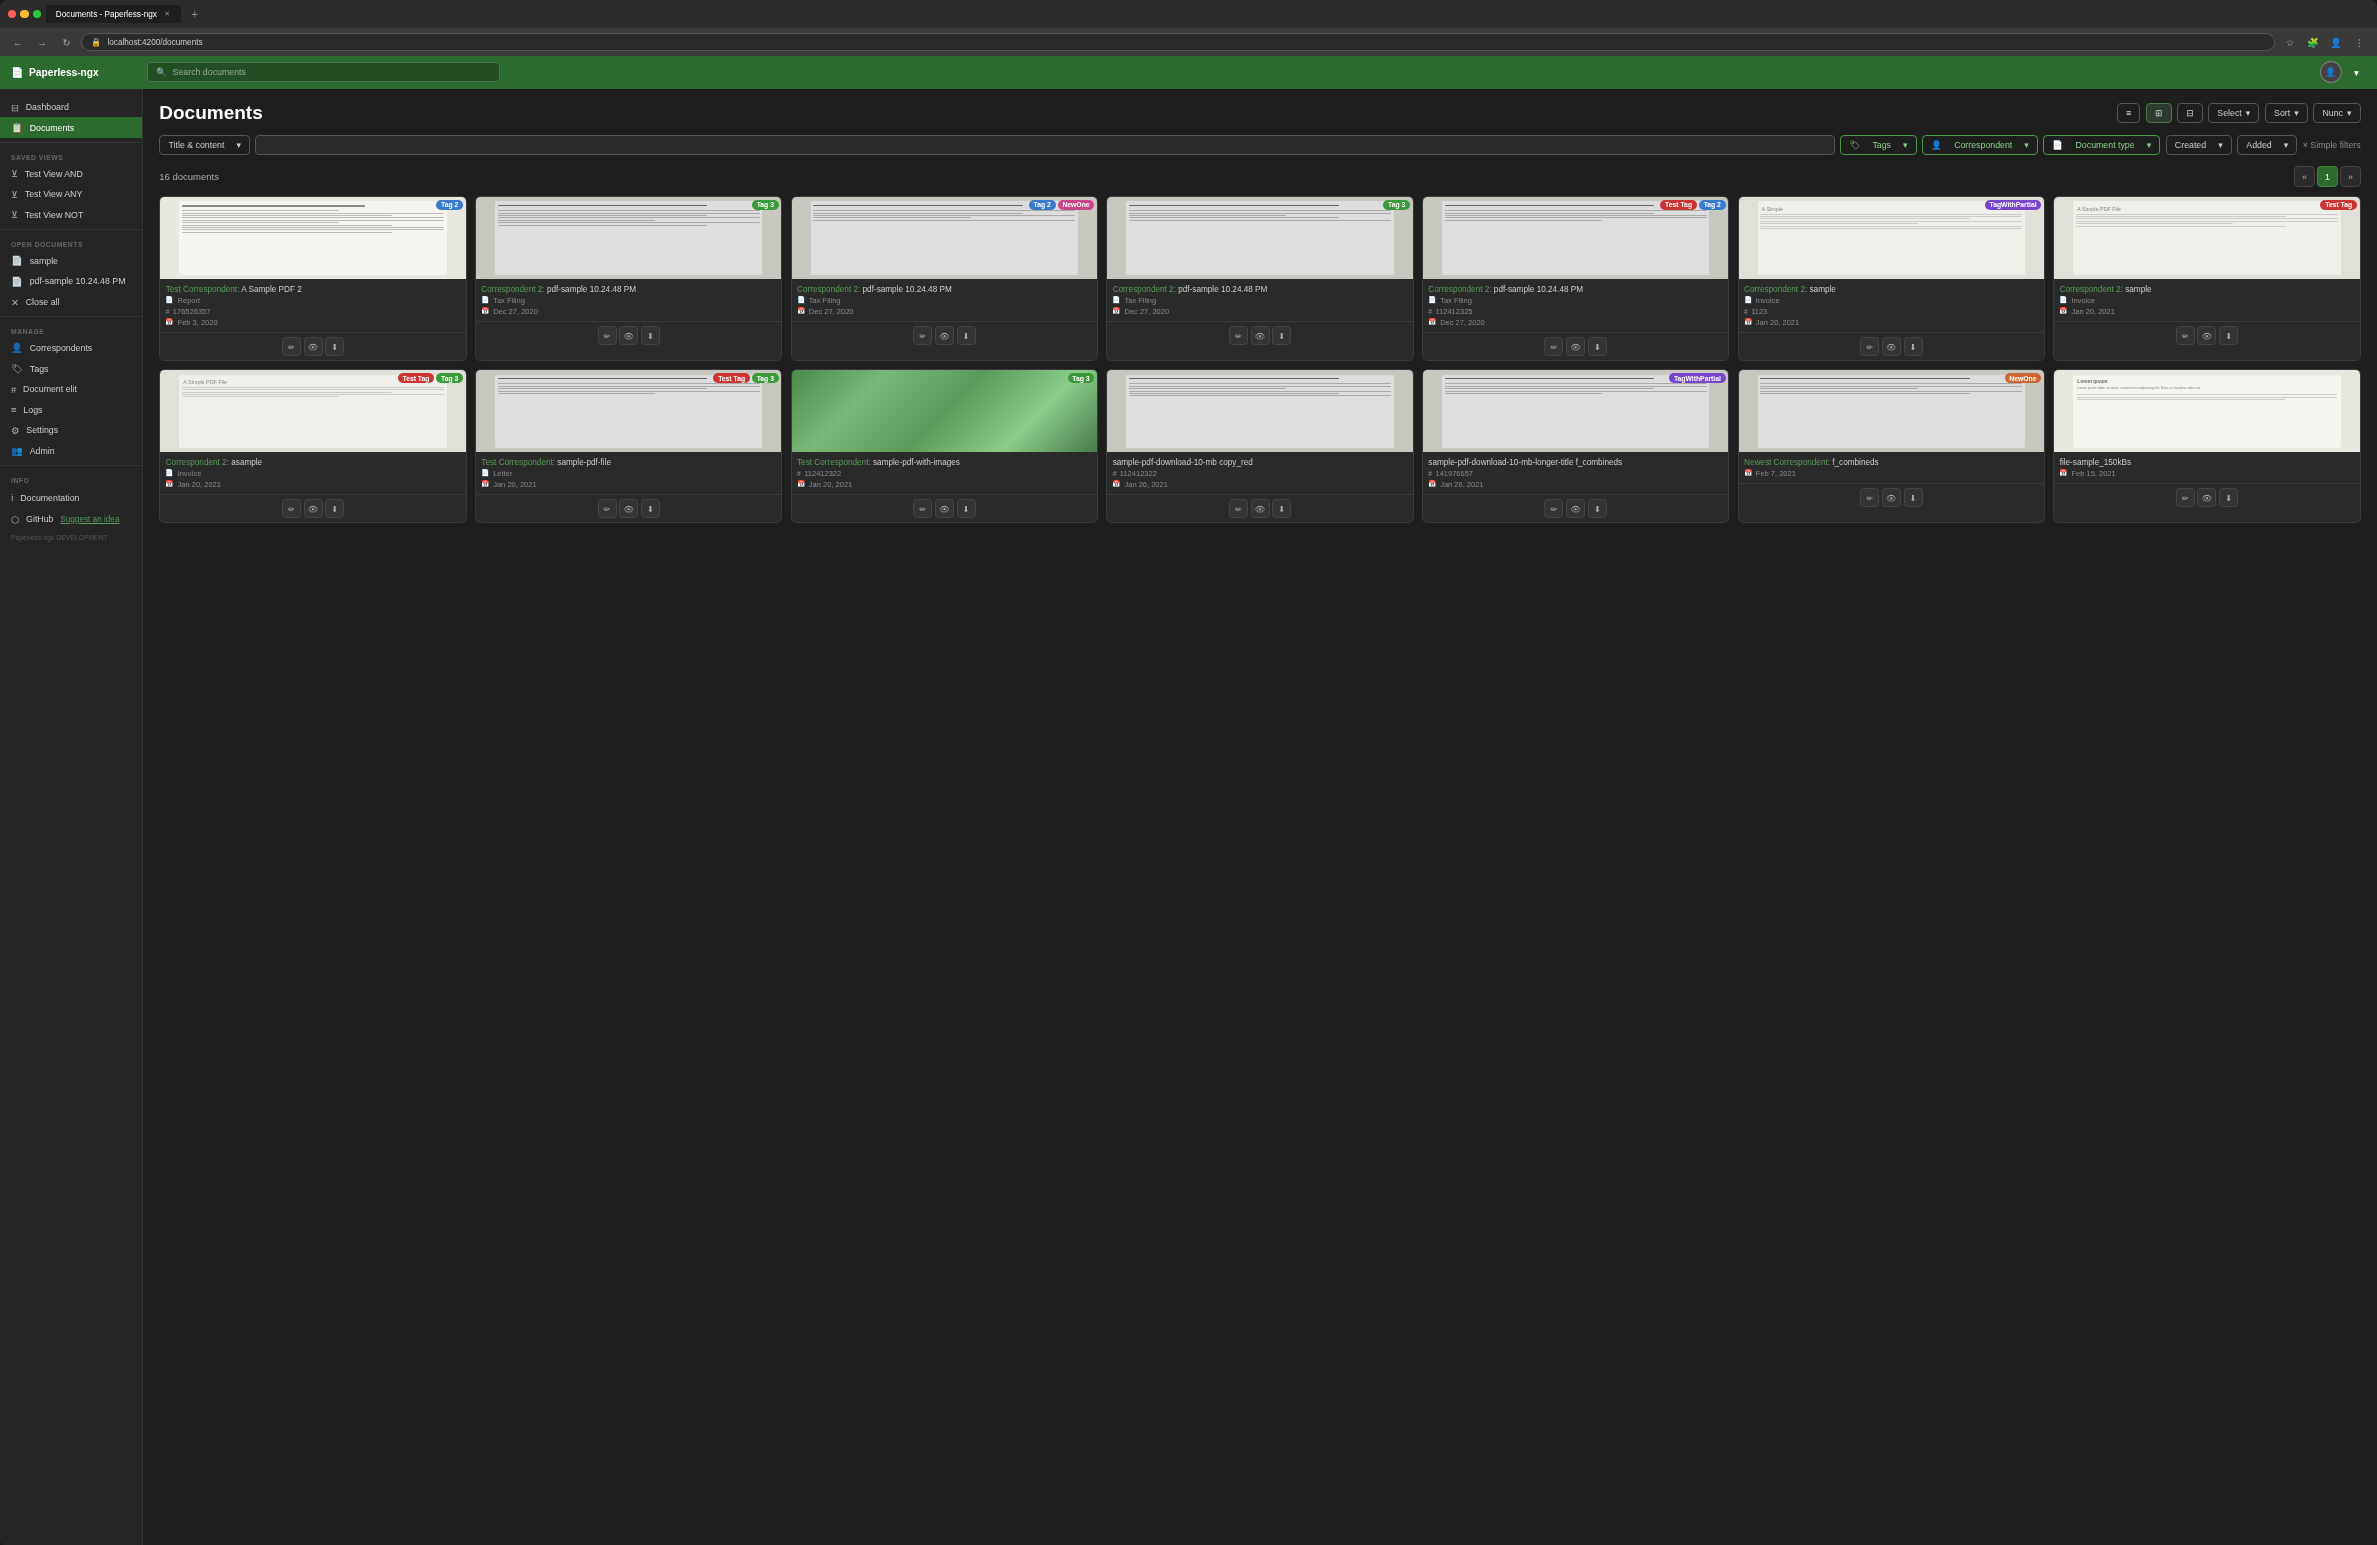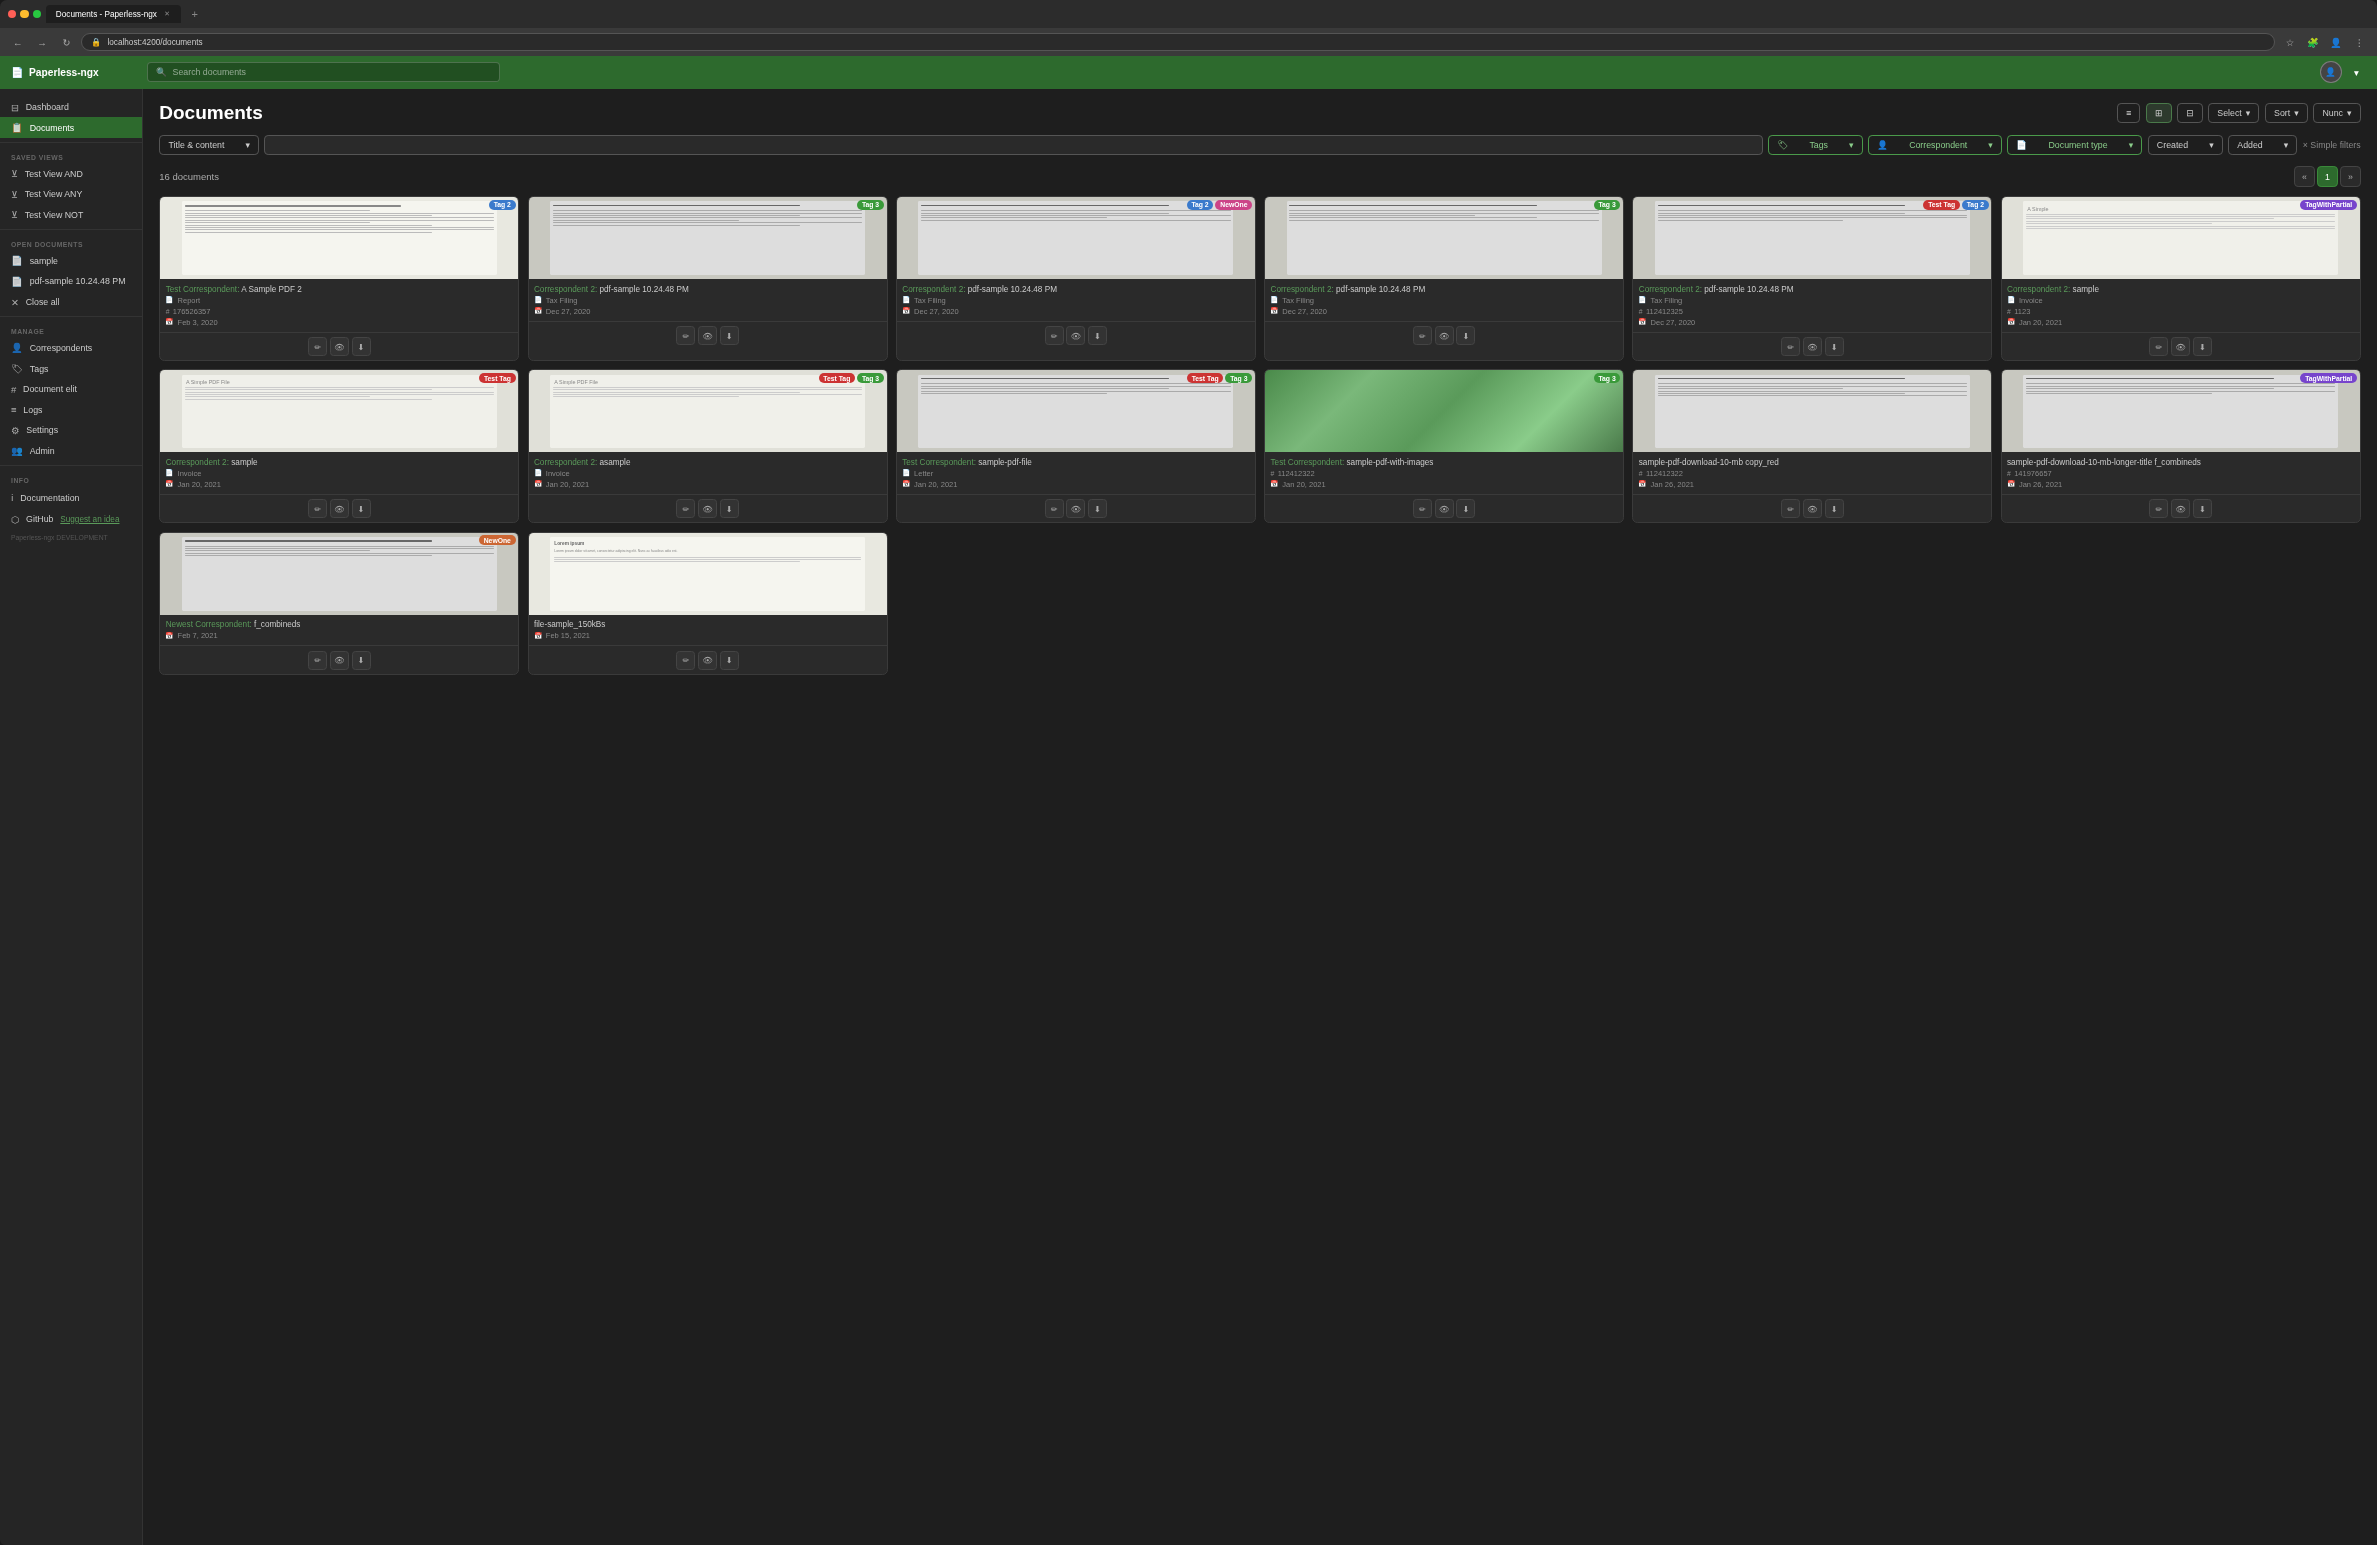--- a/index.html
+++ b/index.html
@@ -288,21 +288,21 @@
     .filter-btn {
       background: transparent;
       border: 0.7px solid #555;
       border-radius: 4.1px;
       padding: 4.1px 8.2px;
       color: #ccc;
       font-size: 8.8px;
       cursor: pointer;
       display: flex;
       align-items: center;
-      gap: 21px;
+      gap: 12px;
     }
     .filter-btn.green-border { border-color: #4a9a4a; color: #8acc8a; }
     .filter-input {
       flex: 1;
       background: #2a2a2a;
       border: 0.7px solid #555;
       border-radius: 4.1px;
       padding: 4.1px 8.2px;
       color: #ccc;
       font-size: 8.8px;
@@ -345,21 +345,21 @@
       cursor: pointer;
       display: flex;
       align-items: center;
       justify-content: center;
     }
     .page-btn.active { background: #2d6a2d; border-color: #3a8a3a; color: #fff; }
 
     
     .doc-grid {
       display: grid;
-      grid-template-columns: repeat(6, 1fr);
+      grid-template-columns: repeat(7, 1fr);
       gap: 8.2px;
     }
 
     
     .doc-card {
       background: #2a2a2a;
       border: 0.7px solid #3a3a3a;
       border-radius: 5.4px;
       overflow: hidden;
       cursor: pointer;

